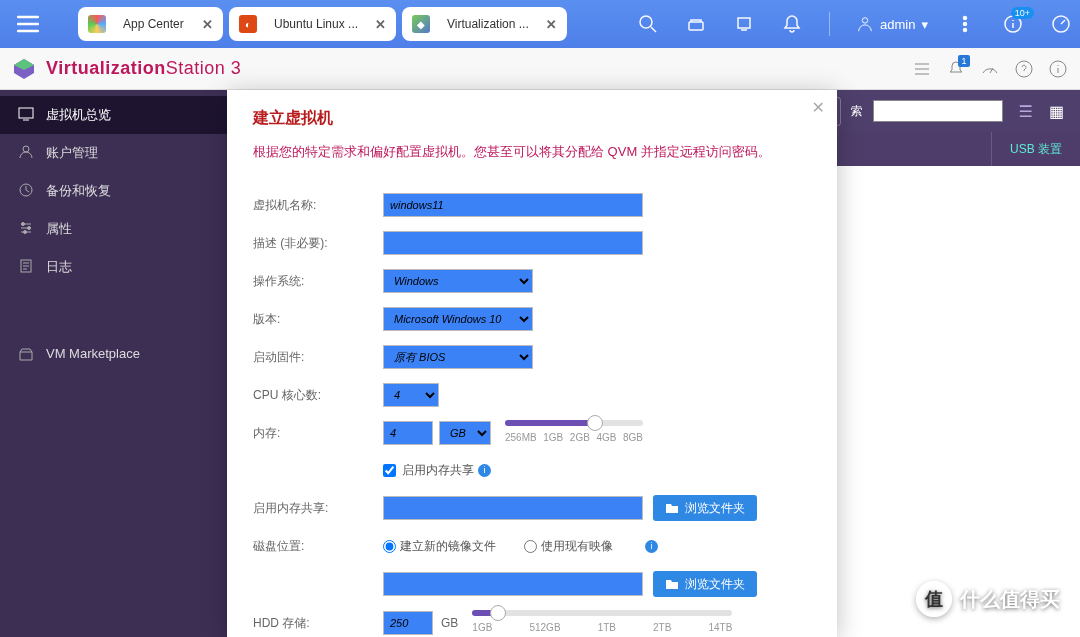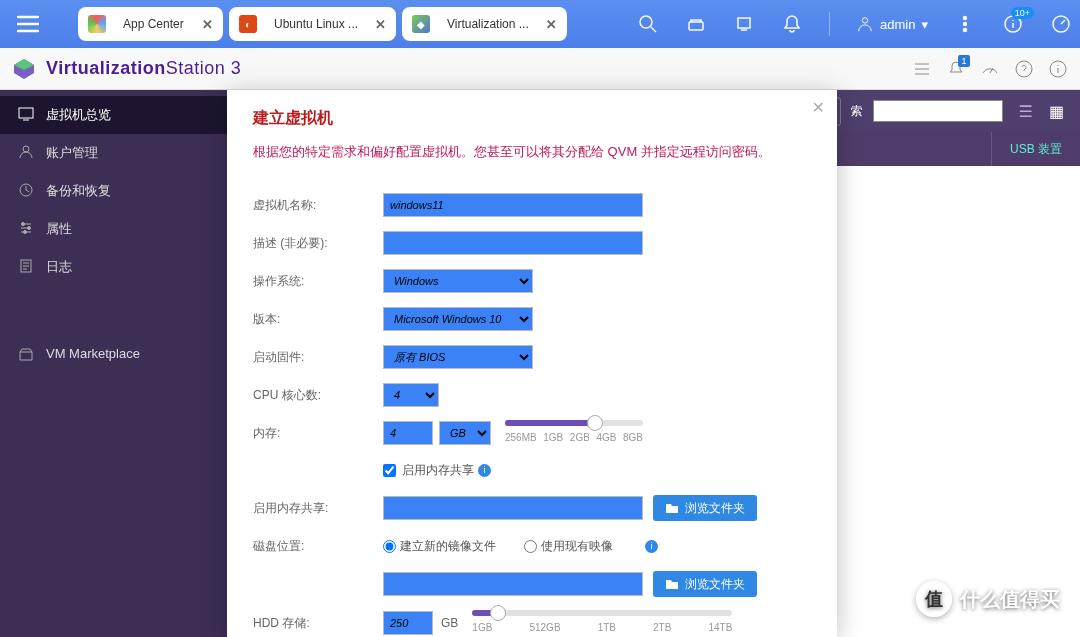--- a/index.html
+++ b/index.html
@@ -16,21 +16,21 @@
 .os-right { margin-left: auto; display: flex; align-items: center; gap: 26px; }
 .os-ico { width: 22px; height: 22px; display: flex; align-items: center; justify-content: center; opacity: 0.95; position: relative; }
 .os-ico svg { width: 20px; height: 20px; stroke: #fff; fill: none; stroke-width: 1.5; }
 .sep { width: 1px; height: 24px; background: rgba(255,255,255,0.4); }
 .user { display: flex; align-items: center; gap: 6px; font-size: 13px; }
 .badge10 { position: absolute; top: -6px; right: -10px; background: #1690f0; color: #fff; border-radius: 8px; font-size: 9px; padding: 1px 4px; }
 
 
 .app-header { height: 42px; background: #f8f8f8; border-bottom: 1px solid #ddd; display: flex; align-items: center; padding: 0 12px; gap: 10px; }
 .app-logo { width: 24px; height: 24px; }
-.app-title { font-size: 18px; color: #4c1d95; letter-spacing: 0.5px; }
+.app-title { font-size: 18px; color: #be185d; letter-spacing: 0.5px; }
 .app-title b { font-weight: bold; }
 .app-tools { margin-left: auto; display: flex; gap: 14px; align-items: center; }
 .app-tools .tool { width: 20px; height: 20px; position: relative; cursor: pointer; }
 .bell-badge { position: absolute; top: -4px; right: -4px; background: #2878d8; color: #fff; font-size: 9px; width: 12px; height: 12px; border-radius: 2px; display: flex; align-items: center; justify-content: center; }
 
 
 .workspace { display: flex; height: calc(637px - 48px - 42px); }
 .sidebar { width: 227px; background: #3d2f54; color: #ddd; padding-top: 6px; height: 100%; }
 .side-item { display: flex; gap: 12px; padding: 10px 18px; font-size: 13px; cursor: pointer; }
 .side-item.active { background: #1e1430; color: #fff; }

